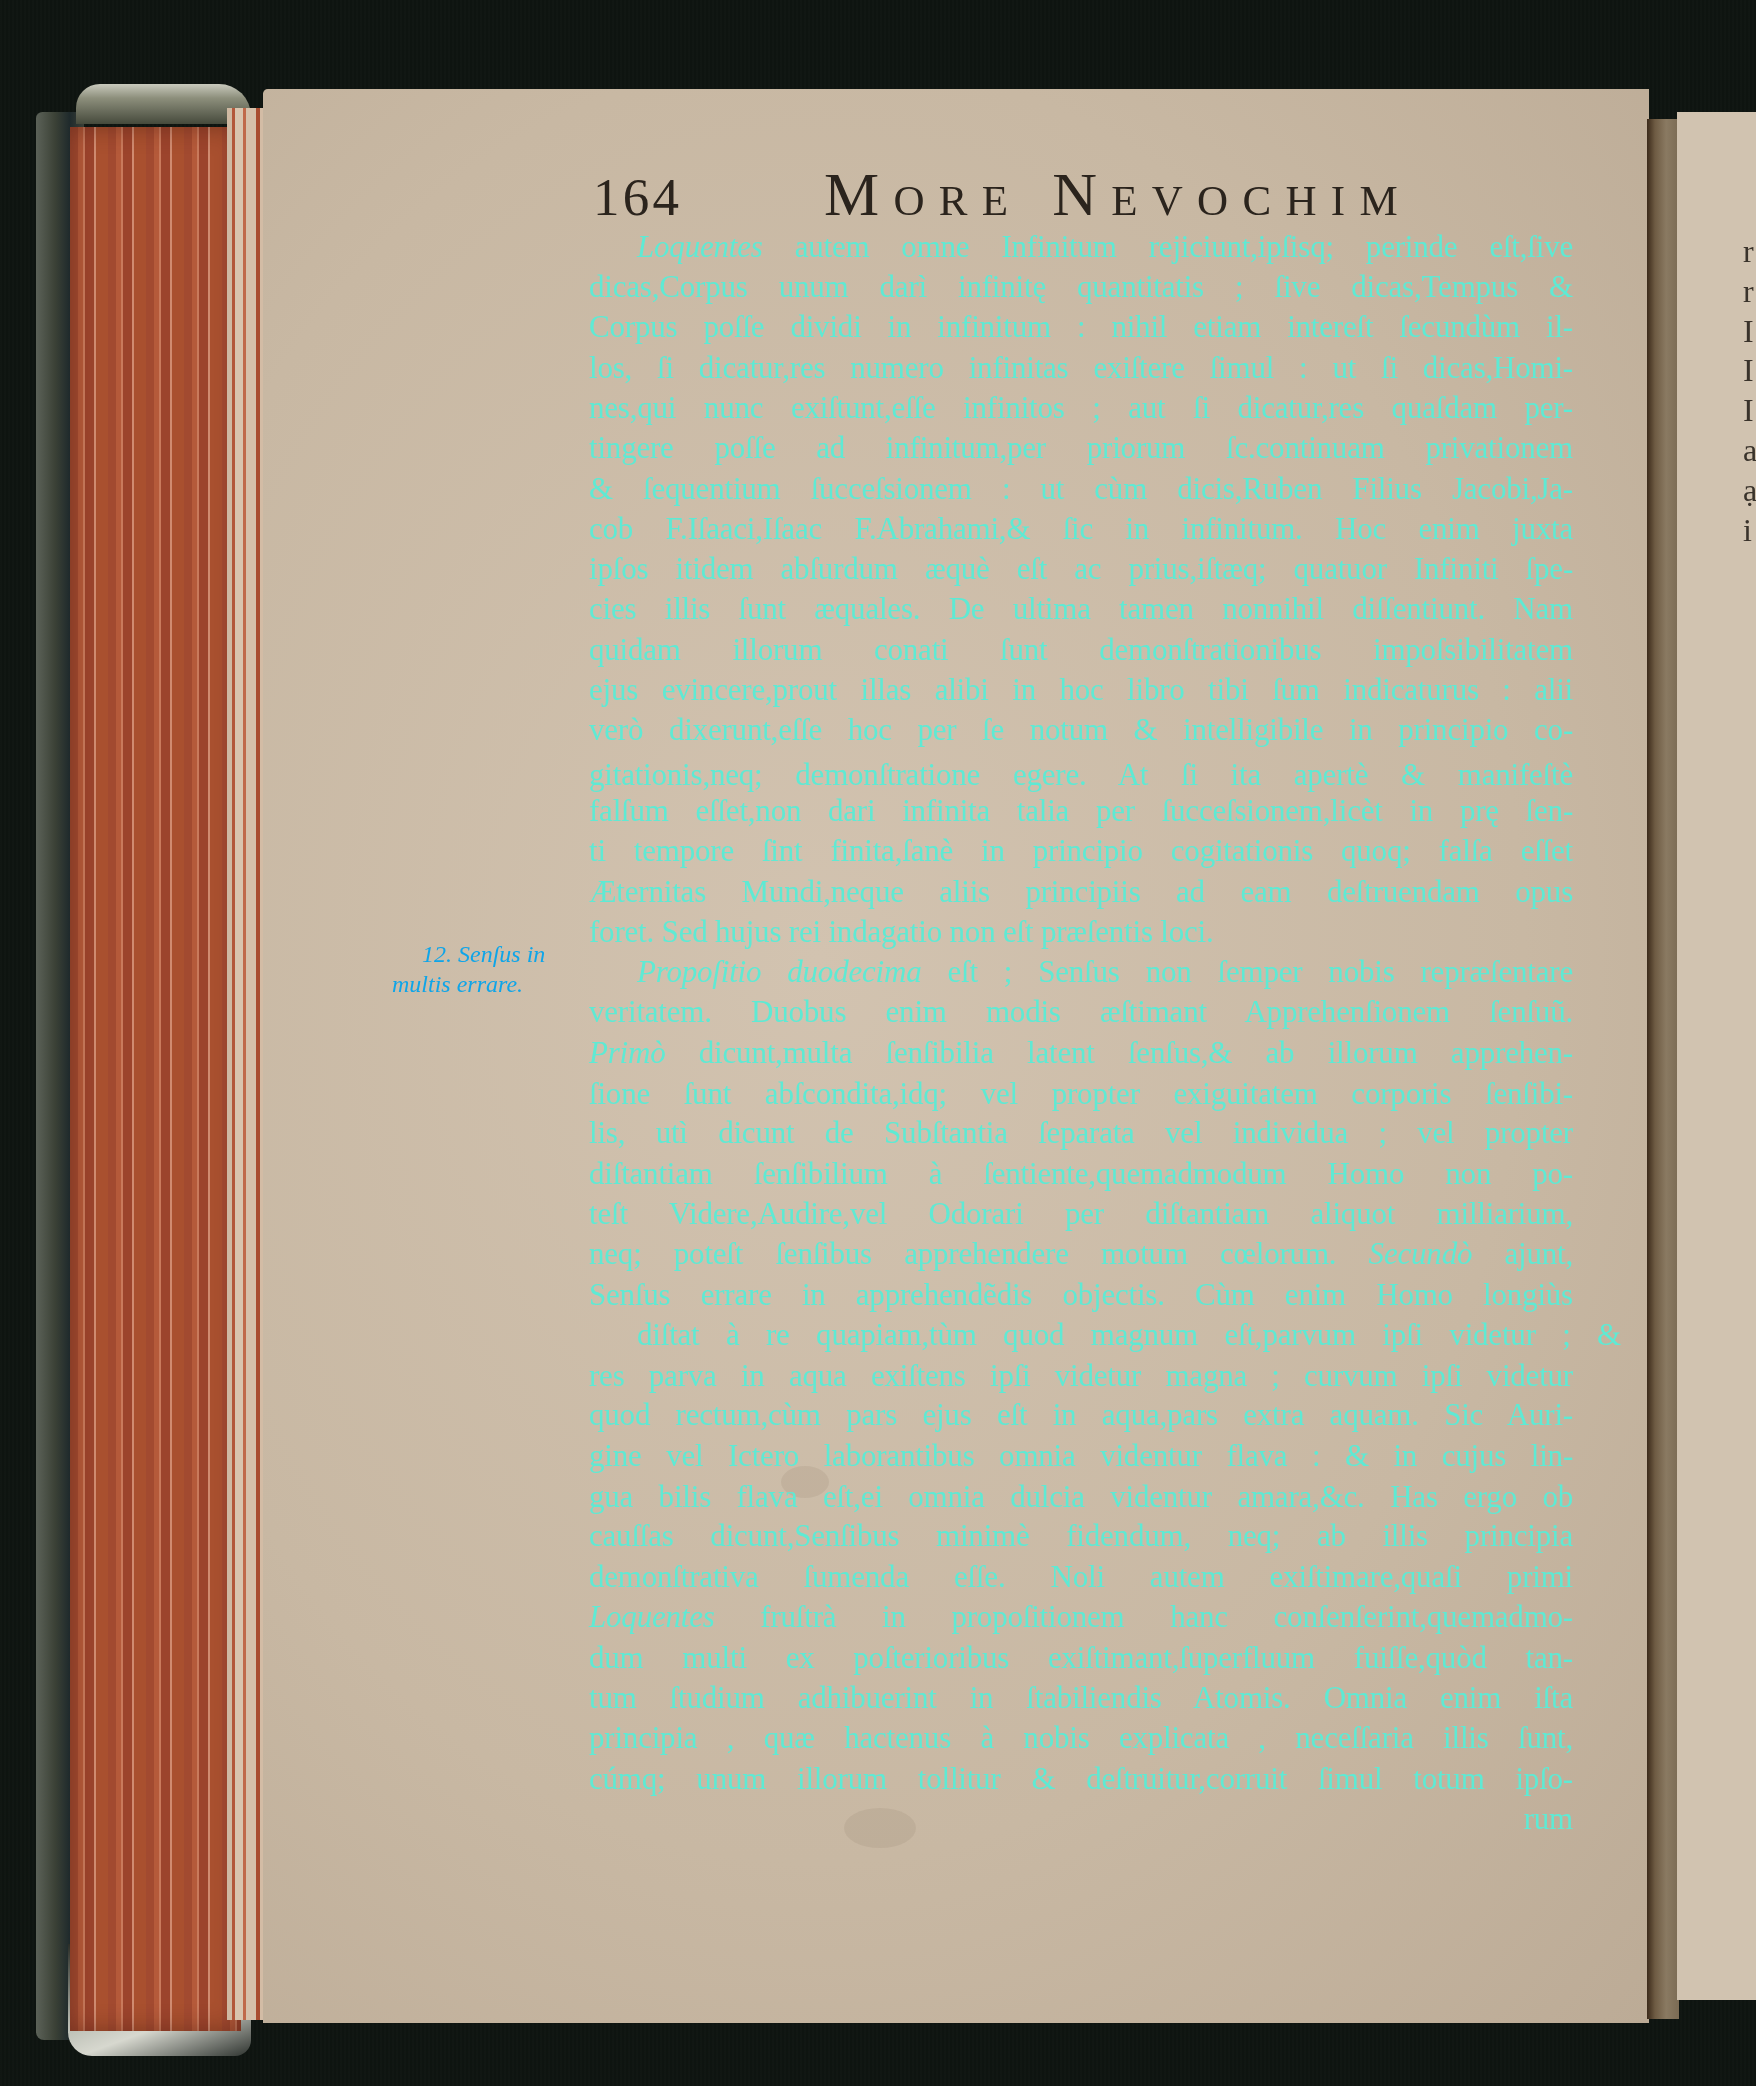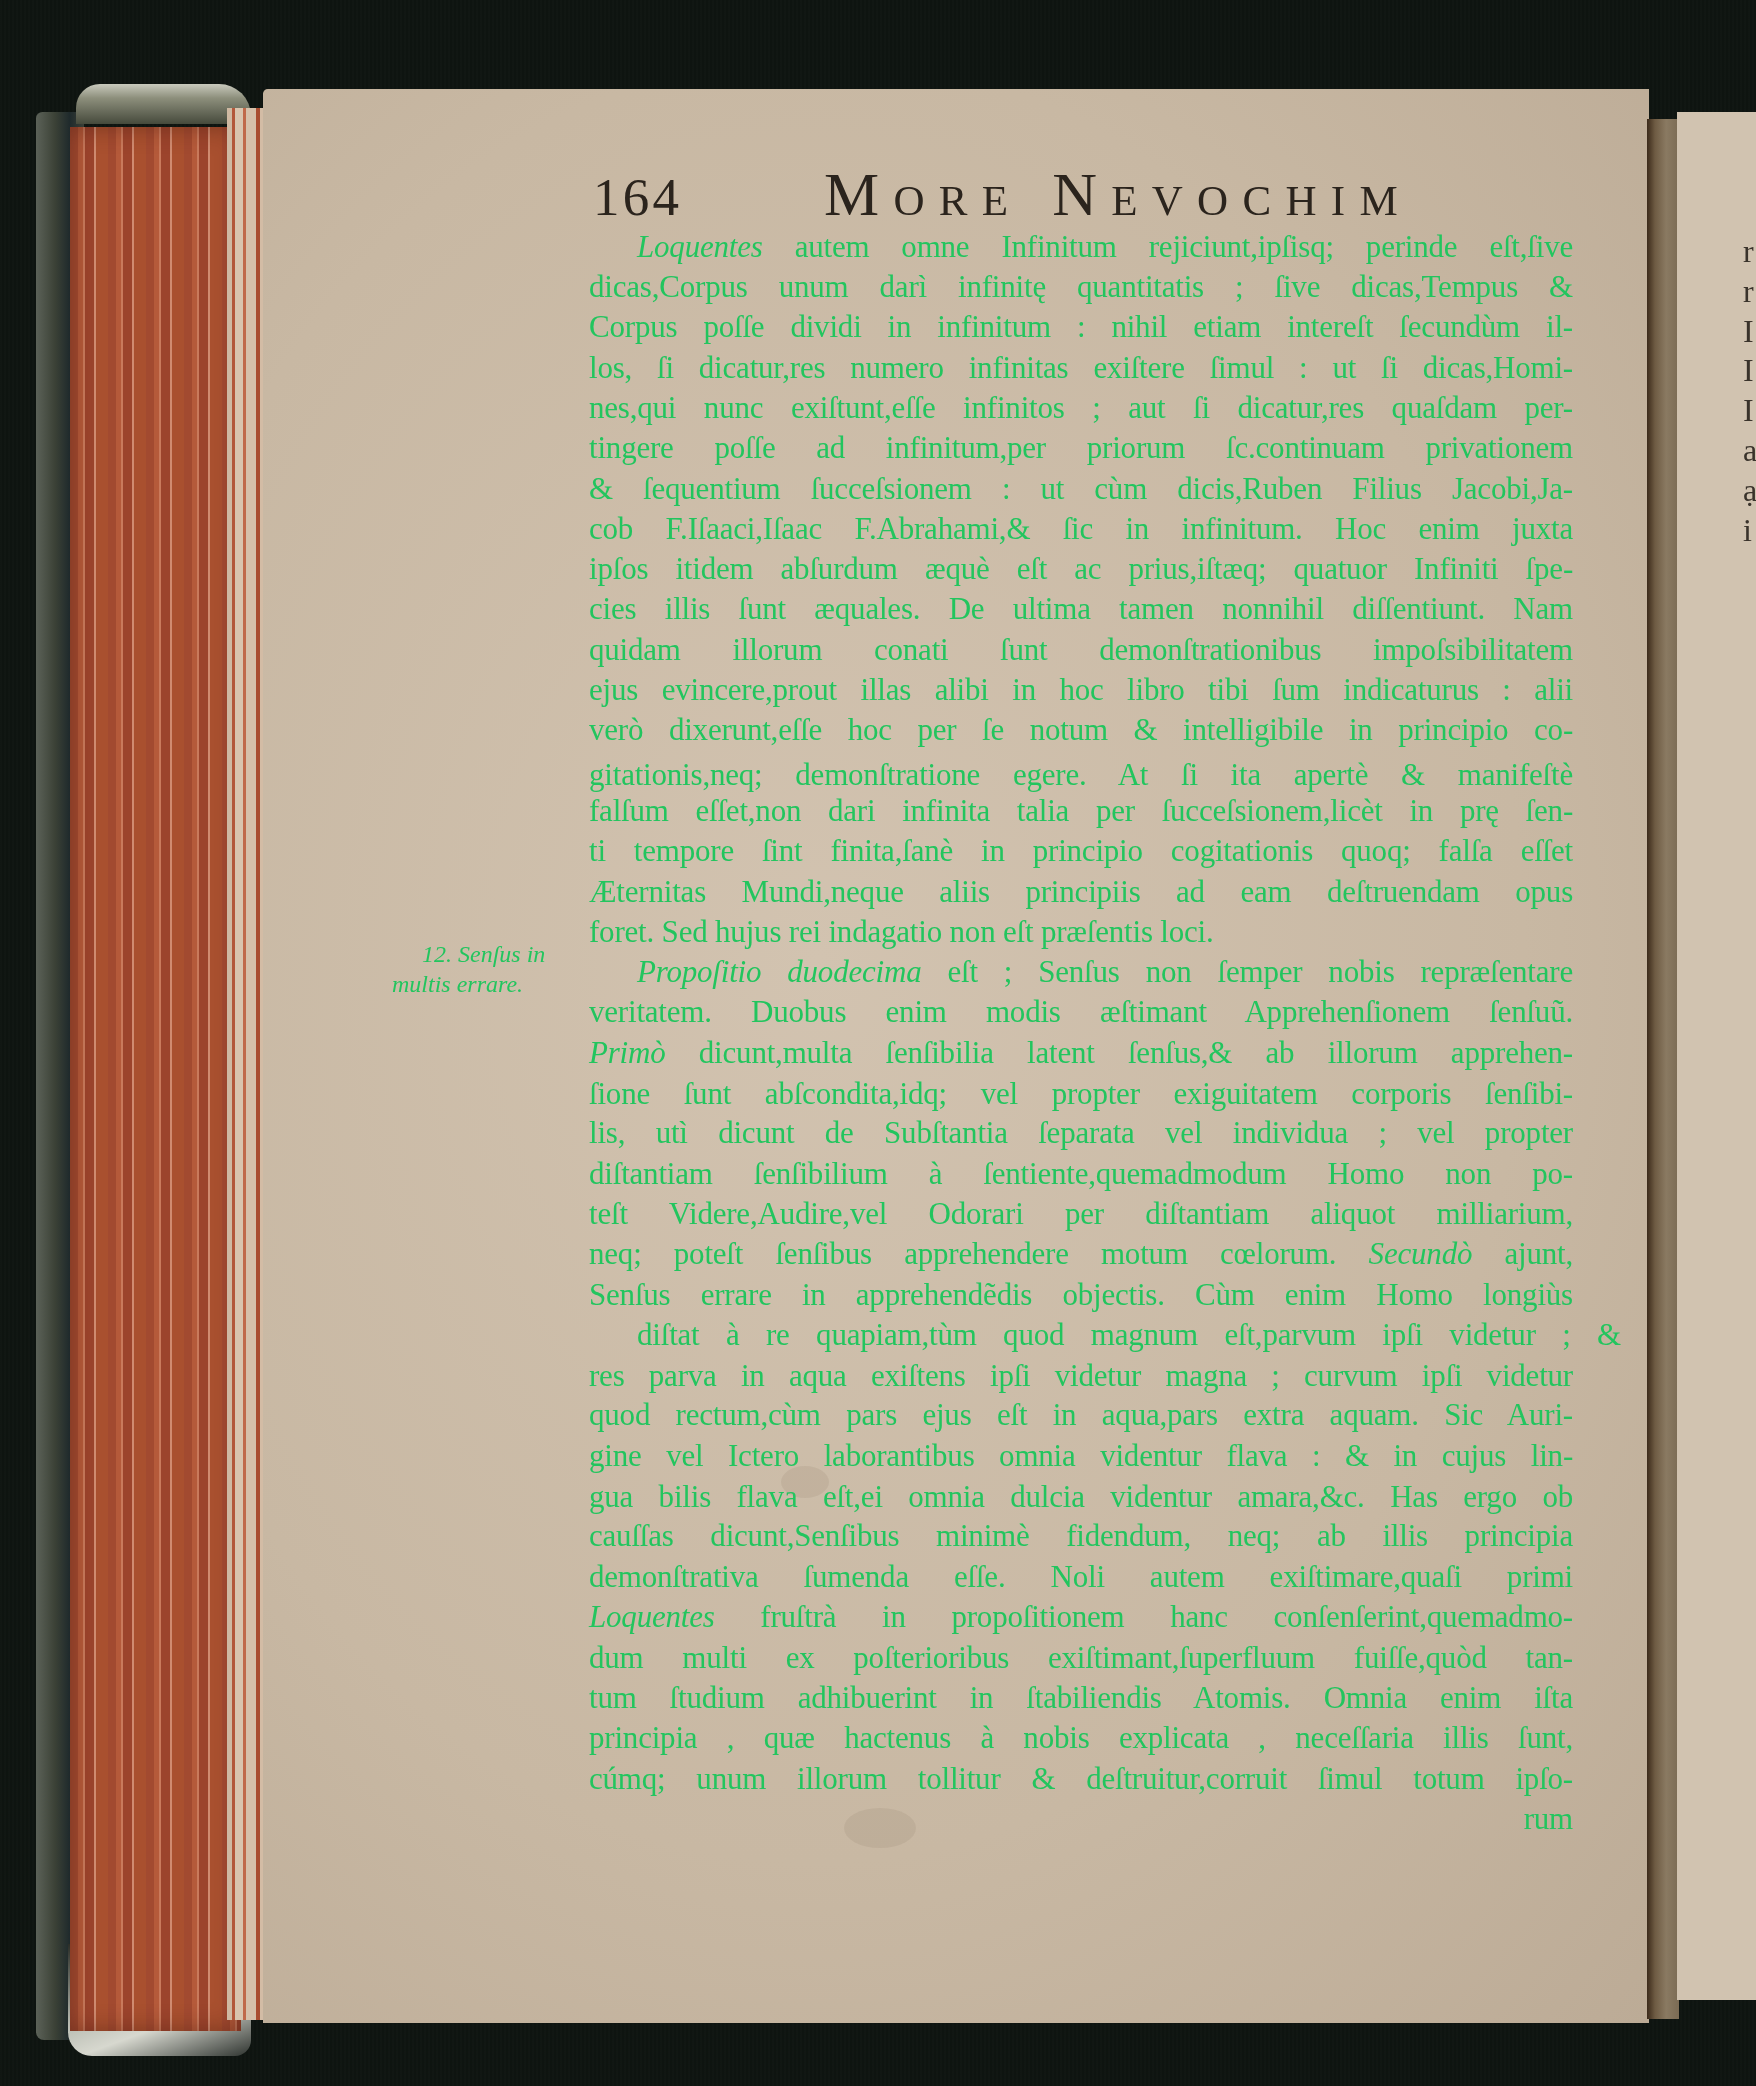--- a/index.html
+++ b/index.html
@@ -75,31 +75,31 @@
   .page-number {
     position: absolute; left: 0; top: 8px; font-size: 53px; letter-spacing: 3.2px;
   }
   .running-title {
     position: absolute; left: 231px; top: 0; font-size: 62px; letter-spacing: 14.3px;
     font-variant: small-caps;
   }
   
   .line {
     position: absolute; left: 589px; width: 984px; white-space: nowrap;
-    font-size: 31px; line-height: 38px; color: #22c55e;
+    font-size: 31px; line-height: 38px; color: #5eead4;
     text-align: justify; text-align-last: justify;
     letter-spacing: -0.2px;
   }
   .line.indent { left: 637px; width: 936px; }
   .line.last { text-align-last: left; }
   .line.right { text-align: right; text-align-last: right; }
   .it { font-style: italic; }
   .margin-note {
     position: absolute; left: 402px; font-size: 24px; font-style: italic;
-    color: #22c55e; white-space: nowrap; line-height: 29px;
+    color: #0ea5e9; white-space: nowrap; line-height: 29px;
   }
   .smudge {
     position: absolute; border-radius: 50%;
     background: rgba(110, 90, 70, 0.10);
   }
 </style>
 </head>
 <body>
 
 <div class="bg-texture"></div>

